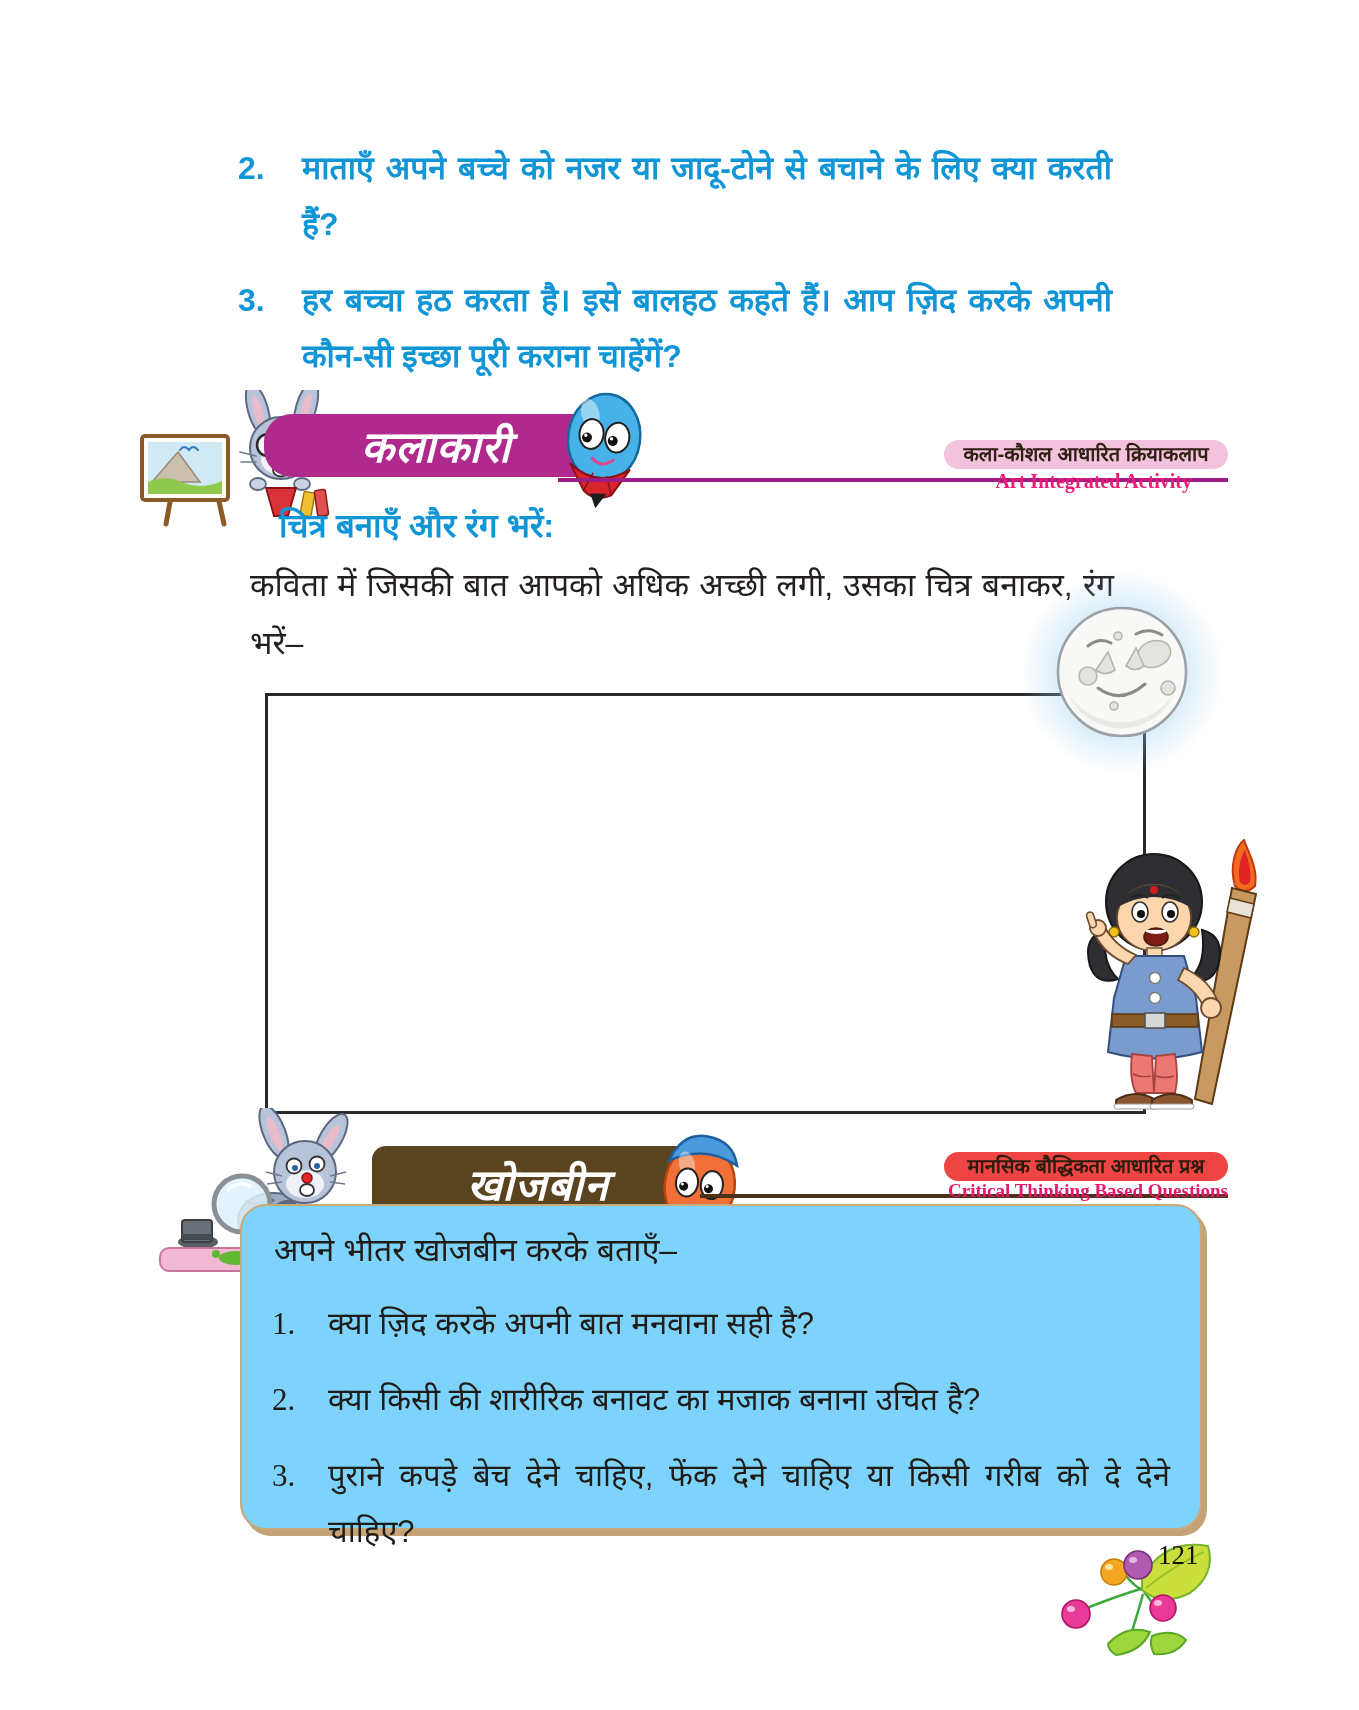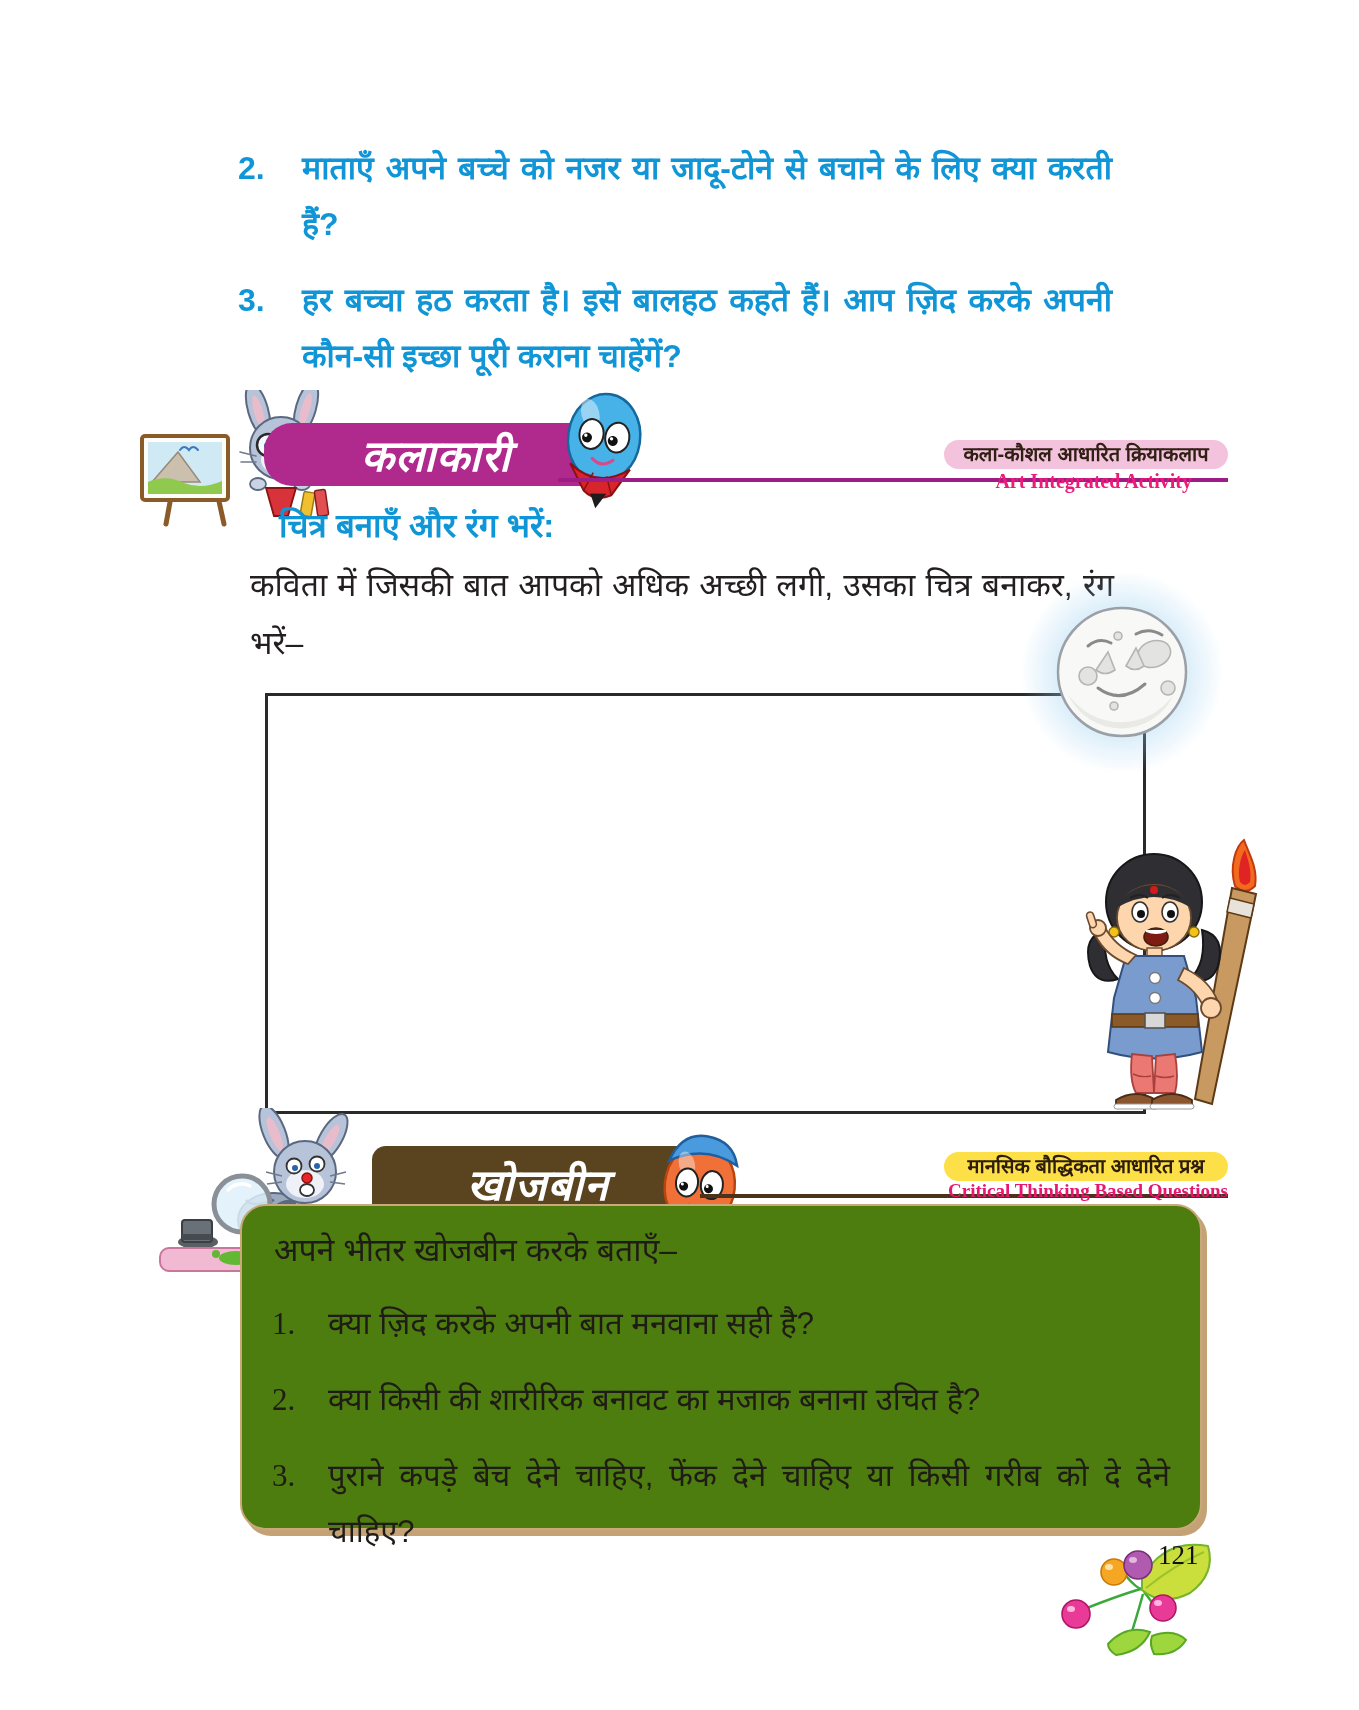--- a/index.html
+++ b/index.html
@@ -11,44 +11,44 @@
 
   
   .top-q{left:238px;top:140px;width:874px;list-style:none;margin:0;padding:0;}
   .qrow{display:flex;margin-bottom:20px;color:#1095d6;font-weight:700;font-size:32px;line-height:56px;}
   .qrow .qnum{width:64px;flex:none;}
   .qrow .qtext{flex:1;text-align:justify;}
 
   
   .badge{display:flex;align-items:center;justify-content:center;color:#fff;
          font-style:italic;font-weight:700;font-size:43px;letter-spacing:1px;}
-  .art-badge{left:264px;top:423px;width:344px;height:63px;border-radius:28px;background:#b02a8e;}
+  .art-badge{left:264px;top:414px;width:344px;height:63px;border-radius:28px;background:#b02a8e;}
   .disc-badge{left:372px;top:1146px;width:332px;height:74px;border-radius:14px;background:#5a431f;}
   .rule{height:4px;}
   .art-rule{left:558px;top:478px;width:670px;background:#9e1d85;}
   .disc-rule{left:700px;top:1194px;width:528px;background:#4a3318;}
   .pill{display:flex;align-items:flex-start;justify-content:center;font-weight:700;font-size:20px;}
   .art-pill{left:944px;top:440px;width:284px;height:29px;border-radius:15px;background:#f3c3de;color:#2f2013;}
-  .disc-pill{left:944px;top:1152px;width:284px;height:29px;border-radius:15px;background:#fde047;color:#2c1c0c;}
+  .disc-pill{left:944px;top:1152px;width:284px;height:29px;border-radius:15px;background:#ef4444;color:#2c1c0c;}
   .eng{width:284px;text-align:right;font-family:"Liberation Serif","DejaVu Serif",serif;font-weight:600;font-size:20px;}
   .art-eng{left:908px;top:470px;color:#ed1a78;}
   .disc-eng{left:944px;top:1180px;color:#e5176e;font-size:19px;}
 
   
   .subheading{left:250px;top:504px;font-weight:700;font-size:33px;line-height:44px;color:#1095d6;margin-left:29px;}
   .instruction{left:250px;top:556px;width:864px;font-size:32px;line-height:58px;color:#231f20;text-align:justify;}
 
   
   .draw-box{left:265px;top:693px;width:875px;height:415px;border:3px solid #2a2a2a;}
   .moon{left:1022px;top:572px;width:200px;height:200px;
         background:radial-gradient(circle at 50% 50%,rgba(150,205,240,.55) 28%,rgba(150,205,240,.22) 55%,rgba(150,205,240,0) 72%);}
   .girl{left:1048px;top:838px;width:220px;height:272px;}
 
   
-  .q-box{left:240px;top:1204px;width:962px;height:326px;border-radius:26px;background:#4d7c0f;
+  .q-box{left:240px;top:1204px;width:962px;height:326px;border-radius:26px;background:#7dd3fc;
          border:2px solid #c9a87a;box-shadow:5px 6px 0 #c4a276;box-sizing:border-box;padding:20px 30px 0 30px;}
   .q-box .intro{font-size:32px;line-height:44px;color:#1f1b16;margin:2px 0 24px 2px;}
   .q-box ol{list-style:none;margin:0;padding:0;}
   .q-box .qrow2{display:flex;margin-bottom:20px;color:#1f1b16;font-weight:500;font-size:31px;line-height:56px;}
   .q-box .qnum2{width:56px;flex:none;font-weight:400;font-family:"Liberation Serif","DejaVu Serif",serif;}
   .q-box .qtext2{flex:1;text-align:justify;}
 
   
   .decoration{left:1056px;top:1536px;width:164px;height:128px;}
   .pagenum{left:1158px;top:1540px;font-family:"Liberation Serif","DejaVu Serif",serif;font-size:27px;color:#111;}

